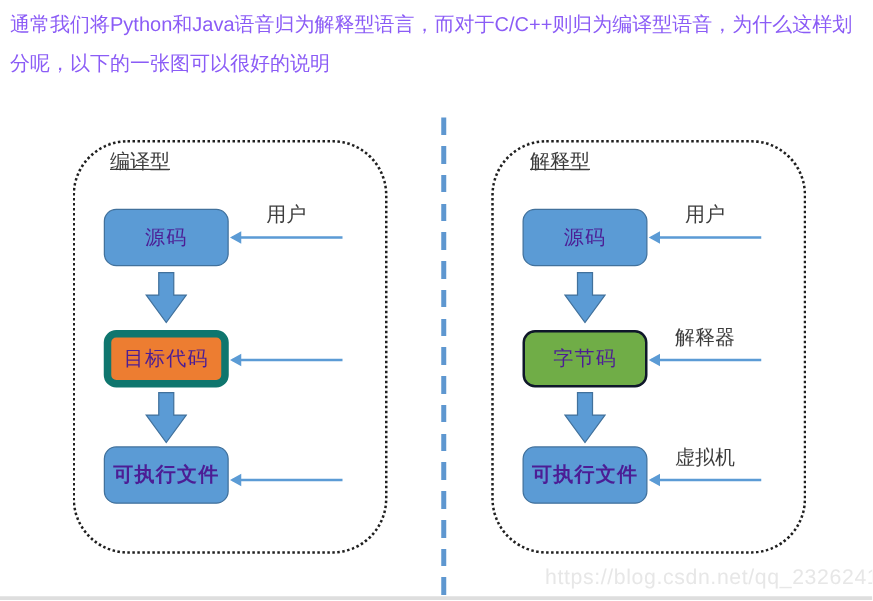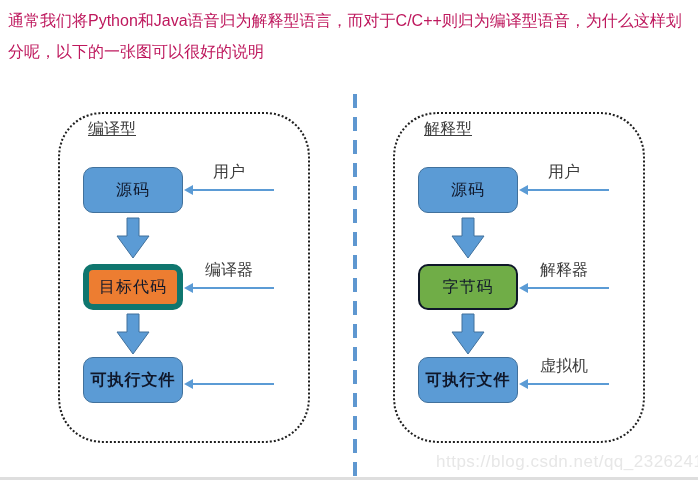--- a/index.html
+++ b/index.html
@@ -3,36 +3,36 @@
 <meta charset="utf-8">
 <style>
   * { margin:0; padding:0; box-sizing:border-box; }
   html,body { background:#ffffff; }
   .page {
     position:relative; width:698px; height:481px; background:#ffffff;
     font-family:"Liberation Sans","DejaVu Sans",sans-serif; overflow:hidden;
   }
   .intro {
     position:absolute; left:8px; top:5px; width:686px;
-    font-size:16px; line-height:31px; color:#be185d;
+    font-size:16px; line-height:31px; color:#8b5cf6;
   }
   .panel {
     position:absolute; top:112px; width:252px; height:331px;
     border:2px dotted #1f1f1f; border-radius:44px; background:transparent;
   }
   .panel.left  { left:58px; }
   .panel.right { left:393px; }
   .panel-title {
     position:absolute; top:119px; font-size:16px; color:#3d3d3d;text-decoration:underline;
   }
   .panel-title.left  { left:88px; }
   .panel-title.right { left:424px; }
   .node {
     position:absolute; width:100px; height:46px; border-radius:10px;
-    color:#0f172a; font-size:16px; display:flex; align-items:center; justify-content:center;
+    color:#4c1d95; font-size:16px; display:flex; align-items:center; justify-content:center;
     letter-spacing:1px;
   }
   .node.colL { left:83px; }
   .node.colR { left:418px; }
   .row1 { top:167px; } .row2 { top:264px; } .row3 { top:357px;font-weight:bold; }
   .node.blue   { background:#5B9BD5; border:1px solid #41719C; }
   .node.orange { background:#ED7D31; border:6px solid #0f766e; }
   .node.green  { background:#70AD47; border:2px solid #0f172a; }
   .down-arrow { position:absolute; width:34px; height:42px; }
   .down-arrow.colL { left:116px; }
@@ -87,21 +87,20 @@
   </svg>
   <svg class="down-arrow colL gap2" viewBox="0 0 34 42">
     <polygon points="11,1 23,1 23,19 33,19 17,41 1,19 11,19" fill="#5B9BD5" stroke="#41719C" stroke-width="1"></polygon>
   </svg>
 
   <div class="actor-label colL lrow1">用户</div>
   <div class="actor-arrow colL arow1">
       <div class="head"></div>
     </div>
 
-  <div class="actor-label colL lrow2">编译器</div>
   <div class="actor-arrow colL arow2">
       <div class="head"></div>
     </div>
 
   <div class="actor-arrow colL arow3">
       <div class="head"></div>
     </div>
 
   <div class="divider"></div>
 

